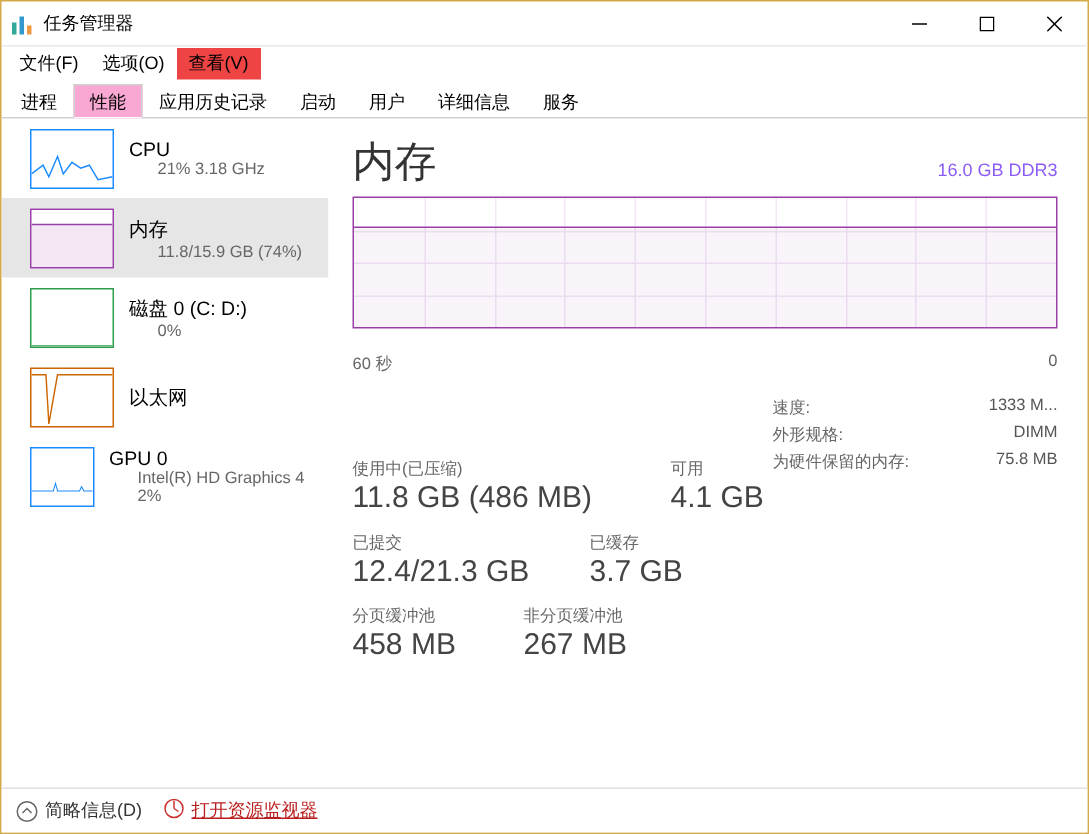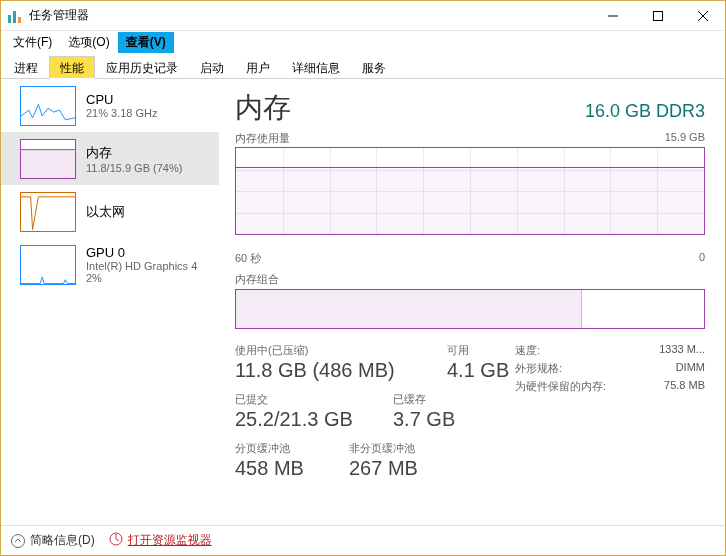--- a/index.html
+++ b/index.html
@@ -5,48 +5,48 @@
 * { box-sizing: border-box; margin: 0; padding: 0; }
 body { font-family: "Microsoft YaHei", "Segoe UI", sans-serif; font-size: 12px; background: #fff; width: 726px; height: 556px; overflow: hidden; border: 1px solid #d4a94a; position: relative; }
 .titlebar { height: 30px; display: flex; align-items: center; padding-left: 6px; border-bottom: 1px solid #e8e8e8; }
 .titlebar .app-icon { width: 16px; height: 16px; margin-right: 6px; }
 .titlebar .title { font-size: 12px; color: #000; flex: 1; }
 .winbtns { display: flex; }
 .winbtn { width: 45px; height: 29px; display: flex; align-items: center; justify-content: center; font-size: 13px; color: #333; }
 .winbtn svg { width: 10px; height: 10px; }
 .menubar { height: 22px; display: flex; align-items: center; padding-left: 4px; }
 .menuitem { padding: 2px 8px; font-size: 12px; color: #000; text-align: center; }
-.menuitem.highlight { background: #0ea5e9; font-weight: bold; }
+.menuitem.highlight { background: #ef4444; }
 .tabbar { height: 24px; display: flex; border-bottom: 1px solid #d0d0d0; padding-left: 2px; margin-top: 2px; }
 .tab { padding: 3px 10px 2px; font-size: 12px; color: #000; border: 1px solid transparent; position: relative; top: 1px; }
-.tab.active { border: 1px solid #d0d0d0; border-bottom: 1px solid #fff; background: #fde047; }
+.tab.active { border: 1px solid #d0d0d0; border-bottom: 1px solid #fff; background: #f9a8d4; }
 .content { display: flex; height: 452px; }
 .sidebar { width: 218px; overflow: hidden; }
 .side-item { height: 53px; display: flex; align-items: center; padding: 6px 16px; gap: 10px; border-left: 3px solid transparent; }
 .side-item.sel { background: #e6e6e6; }
 .thumb { width: 56px; height: 40px; border: 1px solid #888; background: #fff; position: relative; }
 .side-text .line1 { font-size: 13px; color: #000; }
-.side-text .line2 { font-size: 11px; color: #666; white-space: nowrap; }
+.side-text .line2 { font-size: 11px; color: #666; white-space: nowrap; margin-left: 19px; }
 .main { flex: 1; padding: 10px 20px 8px 16px; }
 .main-head { display: flex; align-items: baseline; justify-content: space-between; }
 .main-title { font-size: 28px; font-weight: 300; color: #333; }
-.main-sub { font-size: 18px; color: #0f766e; }
+.main-sub { font-size: 12px; color: #8b5cf6; }
 .chart-wrap { margin-top: 4px; }
 .chart-label-row { display: flex; justify-content: space-between; font-size: 11px; color: #666; margin-bottom: 1px; }
 .usage-chart { height: 88px; border: 1px solid #9b3fa8; background: #fff; position: relative; }
 .usage-chart .grid { position: absolute; inset: 0; }
 .usage-chart .gline { position: absolute; left: 0; right: 0; border-top: 1px solid #f2e6f5; }
 .usage-chart .vline { position: absolute; top: 0; bottom: 0; border-left: 1px solid #f2e6f5; }
 .usage-line { position: absolute; left: 0; right: 0; top: 19px; height: 1px; background: #9b3fa8; }
 .usage-fill { position: absolute; left: 0; right: 0; top: 20px; bottom: 0; background: rgba(155,63,168,0.06); }
 .axis-row { display: flex; justify-content: space-between; font-size: 11px; color: #666; margin-top: 16px; }
 .comp-chart { height: 40px; border: 1px solid #9b3fa8; background: #fff; position: relative; margin-top: 2px; }
 .comp-fill { position: absolute; left: 0; top: 0; bottom: 0; width: 74%; background: rgba(155,63,168,0.10); border-right: 1px solid rgba(155,63,168,0.35); }
 .stats { display: flex; margin-top: 14px; }
-.stat-left { flex: 1; }
+.stat-left { flex: 1; margin-top: 41px; }
 .stat-row { display: flex; gap: 22px; margin-bottom: 10px;}
 .stat-block .sl { font-size: 11px; color: #666; }
 .stat-block .sv { font-size: 20px; color: #444; margin-top: 1px; }
 .stat-right { width: 190px; font-size: 11px; color: #555; }
 .stat-right .kv { display: flex; justify-content: space-between; margin-bottom: 3px; }
 .stat-right .kv .k { color: #666; }
 .statusbar { position: absolute; bottom: 0; left: 0; right: 0; height: 30px; border-top: 1px solid #e0e0e0; display: flex; align-items: center; padding: 0 10px; gap: 14px; background: #fff; }
 .sbtn { display: flex; align-items: center; gap: 5px; font-size: 12px; color: #333; }
 .link { color: #b91c1c; text-decoration: underline; }
 .circle-up { width: 14px; height: 14px; border: 1px solid #666; border-radius: 50%; display: flex; align-items: center; justify-content: center; }
@@ -115,20 +115,29 @@
       <div class="thumb" style="border-color:#9b3fa8"><svg viewBox="0 0 56 40" preserveAspectRatio="none">
             <rect x="0" y="10" width="56" height="30" fill="rgba(155,63,168,0.12)"></rect>
             <line x1="0" y1="10" x2="56" y2="10" stroke="#9b3fa8"></line>
           </svg></div>
       <div class="side-text">
           <div class="line1">内存</div>
           <div class="line2">11.8/15.9 GB (74%)</div>
         </div>
     </div>
     <div class="side-item">
+      <div class="thumb" style="border-color:#2e9e4a"><svg viewBox="0 0 56 40" preserveAspectRatio="none">
+            <line x1="0" y1="39" x2="56" y2="39" stroke="#2e9e4a"></line>
+          </svg></div>
+      <div class="side-text">
+          <div class="line1">磁盘 0 (C: D:)</div>
+          <div class="line2">0%</div>
+        </div>
+    </div>
+    <div class="side-item">
       <div class="thumb" style="border-color:#cc6600"><svg viewBox="0 0 56 40" preserveAspectRatio="none">
             <polyline points="0,4 10,4 12,38 18,4 56,4" fill="none" stroke="#cc6600" stroke-width="1"></polyline>
           </svg></div>
       <div class="side-text">
           <div class="line1">以太网</div>
         </div>
     </div>
     <div class="side-item">
       <div class="thumb" style="border-color:#1a8cff"><svg viewBox="0 0 56 40" preserveAspectRatio="none">
             <polyline points="0,39 20,39 22,32 24,39 44,39 46,35 48,39 56,39" fill="none" stroke="#1a8cff"></polyline>
@@ -141,24 +150,20 @@
     </div>
   </div>
 
   <div class="main">
     <div class="main-head">
       <div class="main-title">内存</div>
       <div class="main-sub">16.0 GB DDR3</div>
     </div>
 
     <div class="chart-wrap">
-      <div class="chart-label-row">
-          <span>内存使用量</span>
-          <span>15.9 GB</span>
-        </div>
       <div class="usage-chart">
         <div class="grid">
           <div class="gline" style="top:25%"></div>
             <div class="gline" style="top:50%"></div>
             <div class="gline" style="top:75%"></div>
           <div class="vline" style="left:10%"></div>
             <div class="vline" style="left:20%"></div>
             <div class="vline" style="left:30%"></div>
             <div class="vline" style="left:40%"></div>
             <div class="vline" style="left:50%"></div>
@@ -169,45 +174,37 @@
         </div>
         <div class="usage-fill"></div>
         <div class="usage-line"></div>
       </div>
       <div class="axis-row">
           <span>60 秒</span>
           <span>0</span>
         </div>
     </div>
 
-    <div class="chart-wrap" style="margin-top:6px">
-      <div class="chart-label-row">
-          <span>内存组合</span>
-        </div>
-      <div class="comp-chart">
-          <div class="comp-fill"></div>
-        </div>
-    </div>
 
     <div class="stats">
       <div class="stat-left">
         <div class="stat-row">
           <div class="stat-block" style="width:190px">
               <div class="sl">使用中(已压缩)</div>
               <div class="sv">11.8 GB (486 MB)</div>
             </div>
           <div class="stat-block">
               <div class="sl">可用</div>
               <div class="sv">4.1 GB</div>
             </div>
         </div>
         <div class="stat-row">
           <div class="stat-block" style="width:136px">
               <div class="sl">已提交</div>
-              <div class="sv">25.2/21.3 GB</div>
+              <div class="sv">12.4/21.3 GB</div>
             </div>
           <div class="stat-block">
               <div class="sl">已缓存</div>
               <div class="sv">3.7 GB</div>
             </div>
         </div>
         <div class="stat-row">
           <div class="stat-block" style="width:92px">
               <div class="sl">分页缓冲池</div>
               <div class="sv">458 MB</div>

